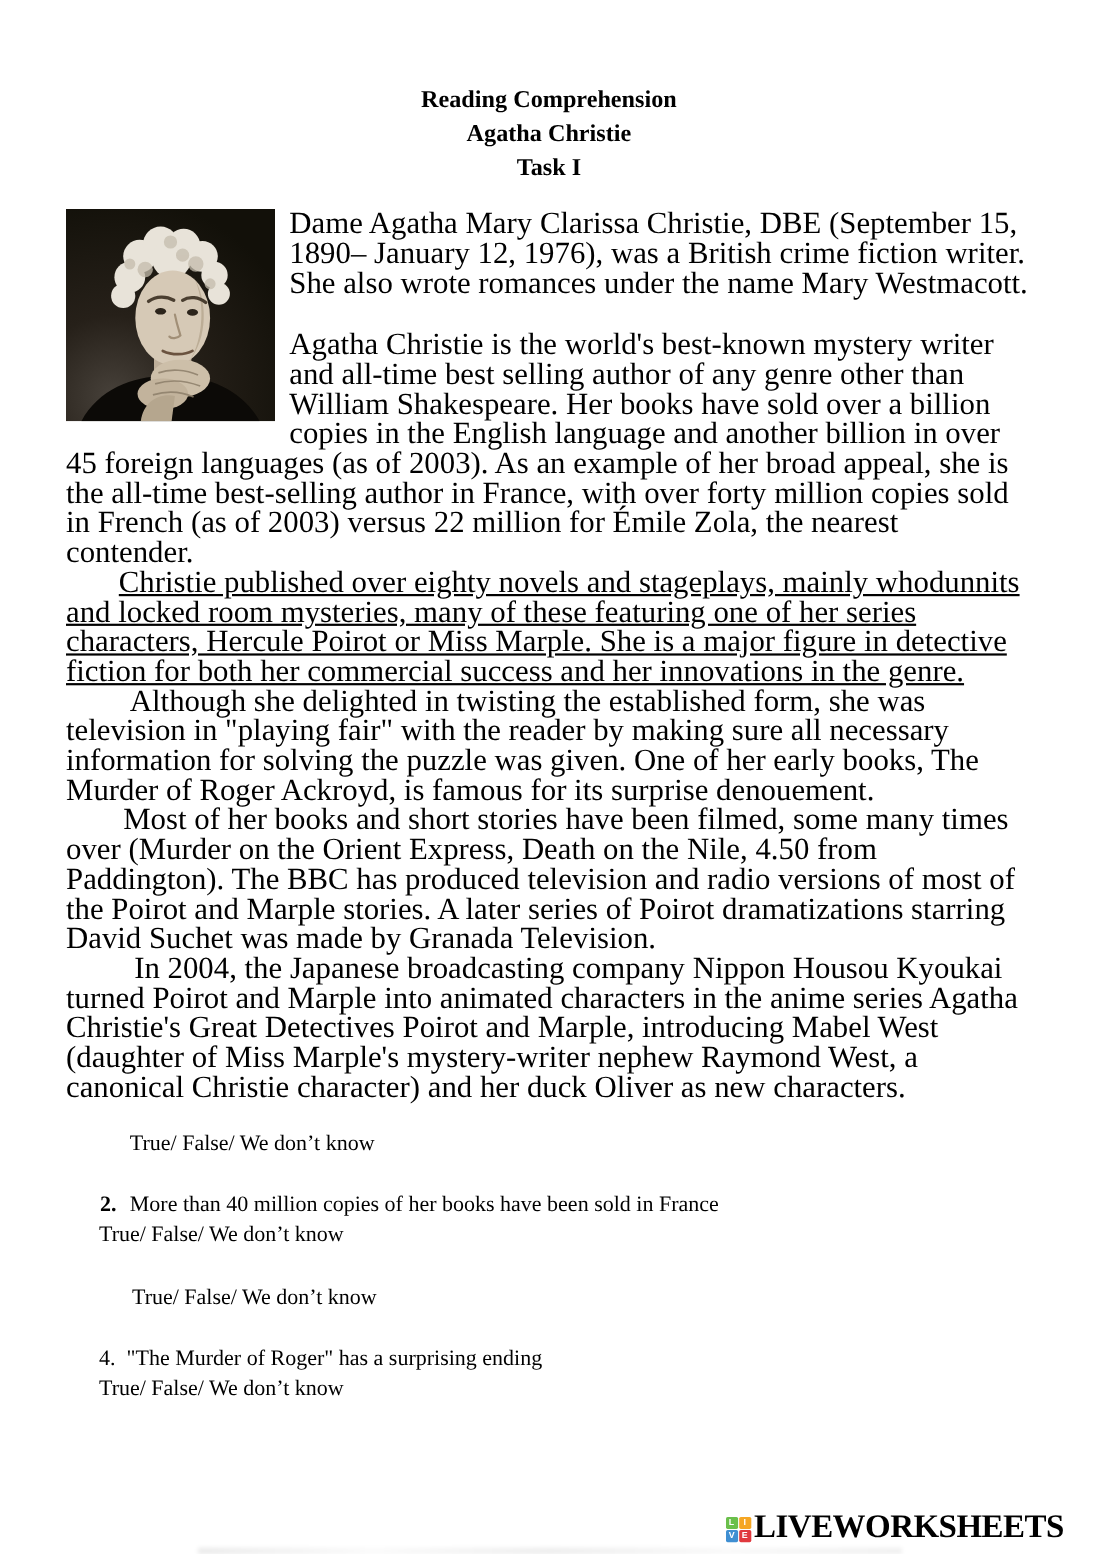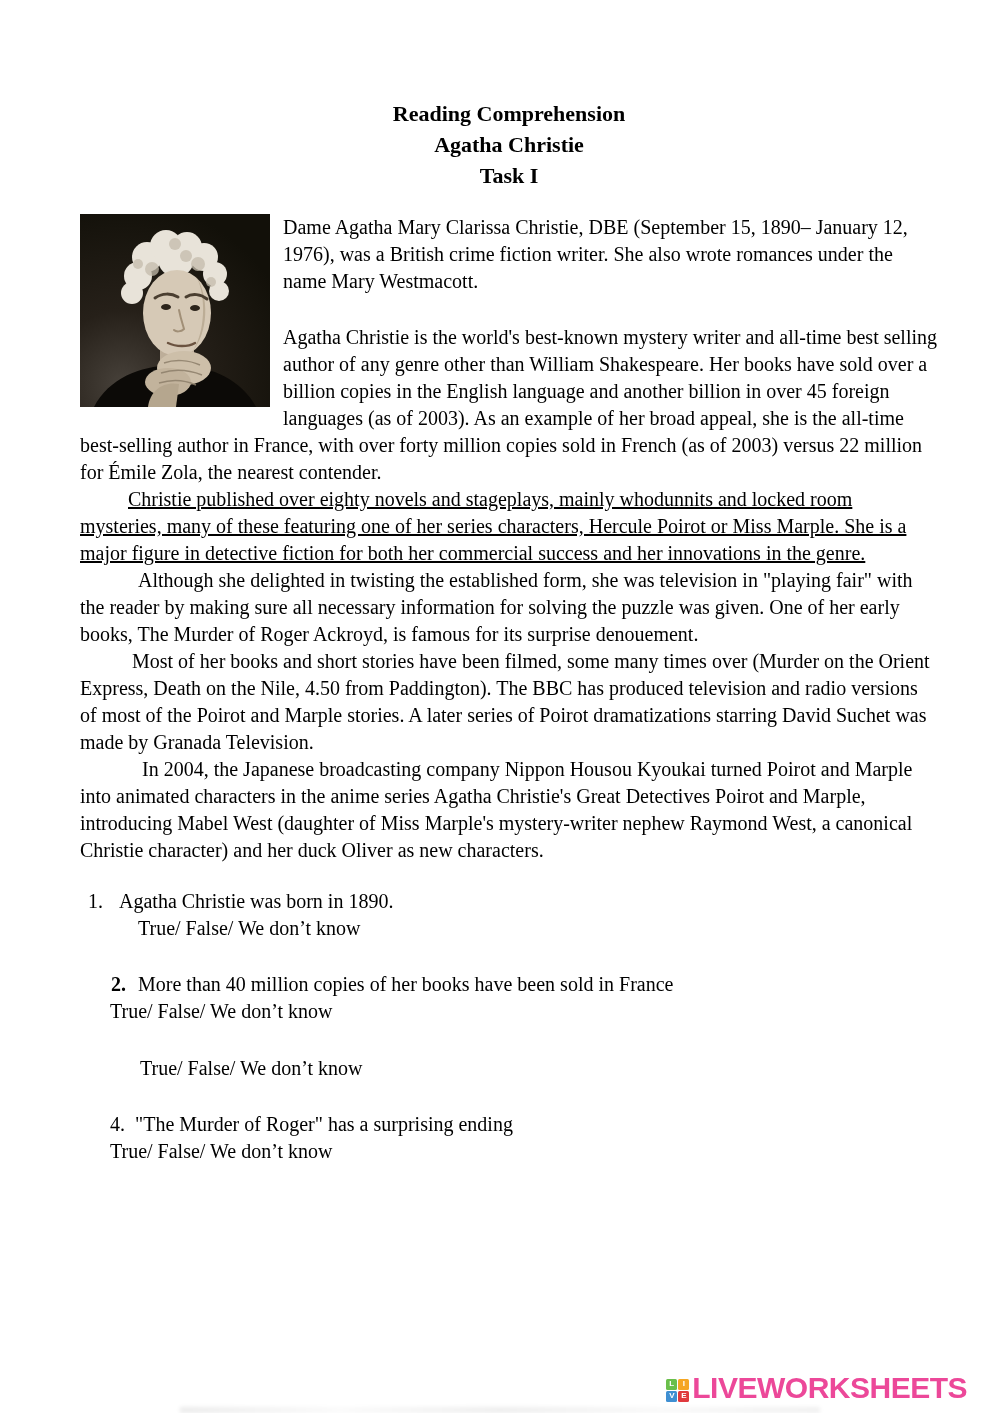--- a/index.html
+++ b/index.html
@@ -2,25 +2,25 @@
 <html><head>
 <meta charset="utf-8">
 <style>
   * { margin:0; padding:0; box-sizing:border-box; }
   html,body { background:#ffffff; }
   body {
     width:1000px; height:1413px; position:relative; overflow:hidden;
     font-family:"Liberation Serif", serif; color:#000;
   }
   .page { position:absolute; inset:0; }
-  .content { padding:98px 62px 0 60px;margin-left:20px; }
+  .content { padding:74px 62px 0 60px; }
 
   .title-block { text-align:center; font-weight:700; font-size:22px; line-height:31px; }
 
-  .article { font-size:20px; line-height:27px; }
+  .article { font-size:28px; line-height:27px; }
   .photo-wrap { float:left; width:190px; height:193px; margin:0 13px 8px 0; }
   .photo-wrap svg { display:block; }
 
   .p1 { margin-top:23px; }
   .p2 { margin-top:29px; }
   .p3 { text-indent:48px;text-decoration:underline; }
   .p4 { text-indent:58px; }
   .p5 { text-indent:52px; }
   .p6 { text-indent:62px; }
 
@@ -147,23 +147,20 @@
       <p class="p1">Dame Agatha Mary Clarissa Christie, DBE (September 15, 1890– January 12, 1976), was a British crime fiction writer. She also wrote romances under the name Mary Westmacott.</p>
       <p class="p2">Agatha Christie is the world's best-known mystery writer and all-time best selling author of any genre other than William Shakespeare. Her books have sold over a billion copies in the English language and another billion in over 45 foreign languages (as of 2003). As an example of her broad appeal, she is the all-time best-selling author in France, with over forty million copies sold in French (as of 2003) versus 22 million for Émile Zola, the nearest contender.</p>
       <p class="p3">Christie published over eighty novels and stageplays, mainly whodunnits and locked room mysteries, many of these featuring one of her series characters, Hercule Poirot or Miss Marple. She is a major figure in detective fiction for both her commercial success and her innovations in the genre.</p>
       <p class="p4">Although she delighted in twisting the established form, she was television in "playing fair" with the reader by making sure all necessary information for solving the puzzle was given. One of her early books, The Murder of Roger Ackroyd, is famous for its surprise denouement.</p>
       <p class="p5">Most of her books and short stories have been filmed, some many times over (Murder on the Orient Express, Death on the Nile, 4.50 from Paddington). The BBC has produced television and radio versions of most of the Poirot and Marple stories. A later series of Poirot dramatizations starring David Suchet was made by Granada Television.</p>
       <p class="p6">In 2004, the Japanese broadcasting company Nippon Housou Kyoukai turned Poirot and Marple into animated characters in the anime series Agatha Christie's Great Detectives Poirot and Marple, introducing Mabel West (daughter of Miss Marple's mystery-writer nephew Raymond West, a canonical Christie character) and her duck Oliver as new characters.</p>
     </div>
 
 
     <div class="q-block qb1">
-      <span class="qline">
-        <span class="qnum">1.</span><span>Agatha Christie was born in 1890.</span>
-      </span>
       <span class="options">True/ False/ We don’t know</span>
     </div>
 
     <div class="q-block qb2">
       <span class="qline">
         <span class="qnum">2.</span><span>More than 40 million copies of her books have been sold in France</span>
       </span>
       <span class="options">True/ False/ We don’t know</span>
     </div>
 
@@ -180,17 +177,17 @@
 
   </div>
 
   <div class="footer-logo">
     <div class="logo-grid">
       <span class="tile" style="background-color: rgb(106, 191, 75);">L</span>
       <span class="tile" style="background-color: rgb(245, 166, 35);">I</span>
       <span class="tile" style="background-color: rgb(63, 143, 210);">V</span>
       <span class="tile" style="background-color: rgb(224, 57, 62);">E</span>
     </div>
-    <span class="wordmark" style="color: #ec4899;">LIVEWORKSHEETS</span>
+    <span class="wordmark" style="color: #000000; font-family: Liberation Serif, serif;">LIVEWORKSHEETS</span>
   </div>
 
   <div class="edge-artifact"></div>
 </div>
 
 </body></html>

